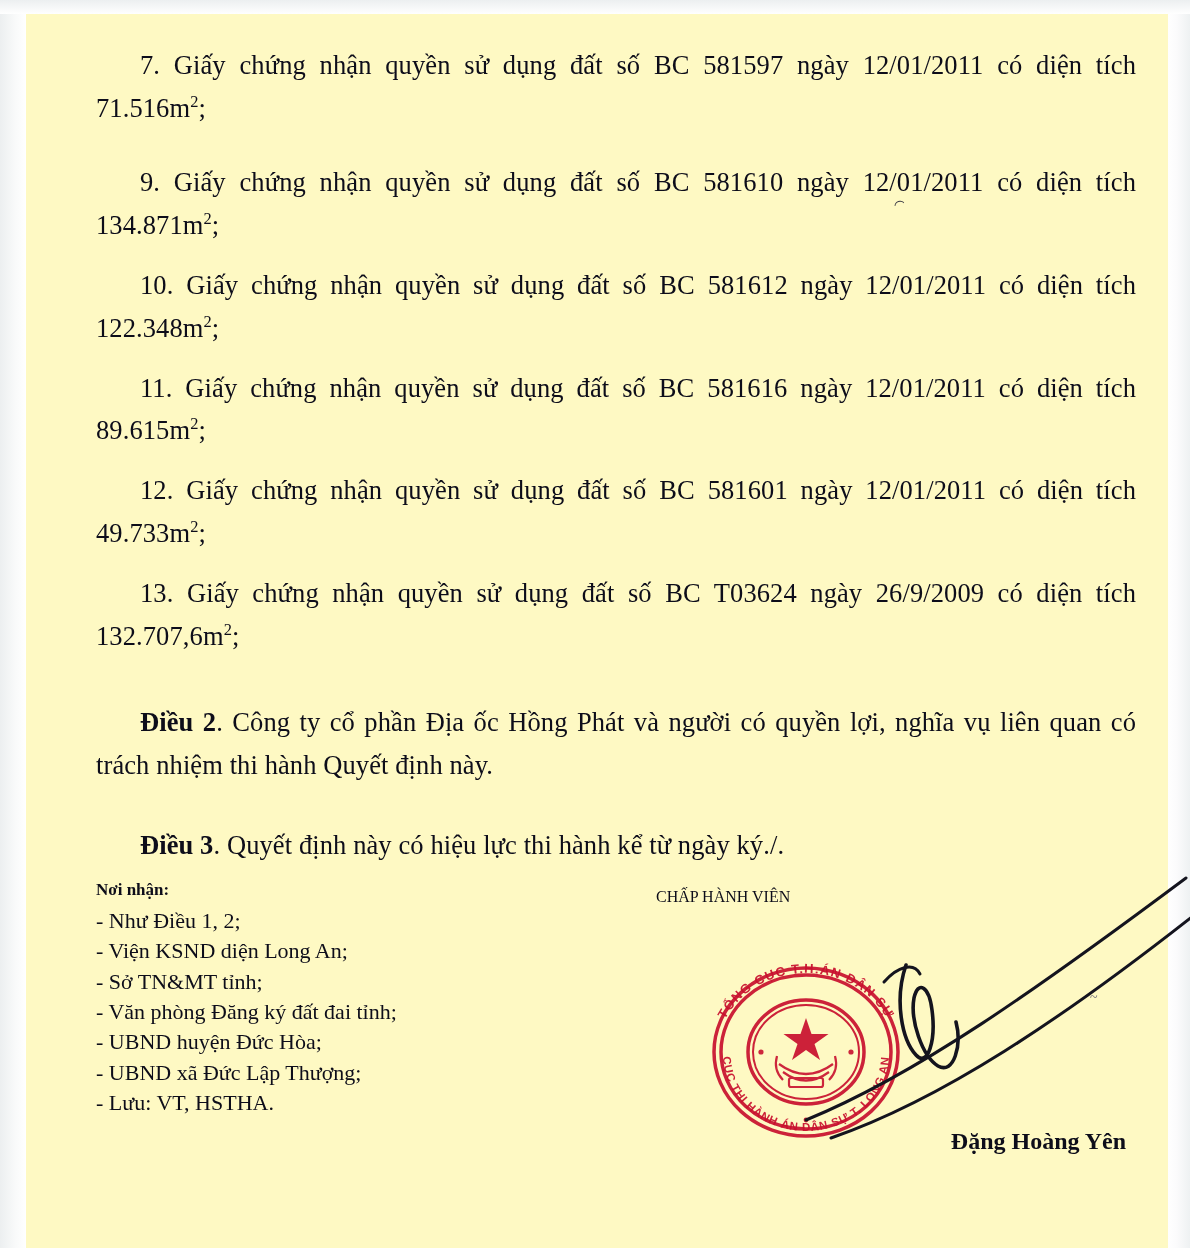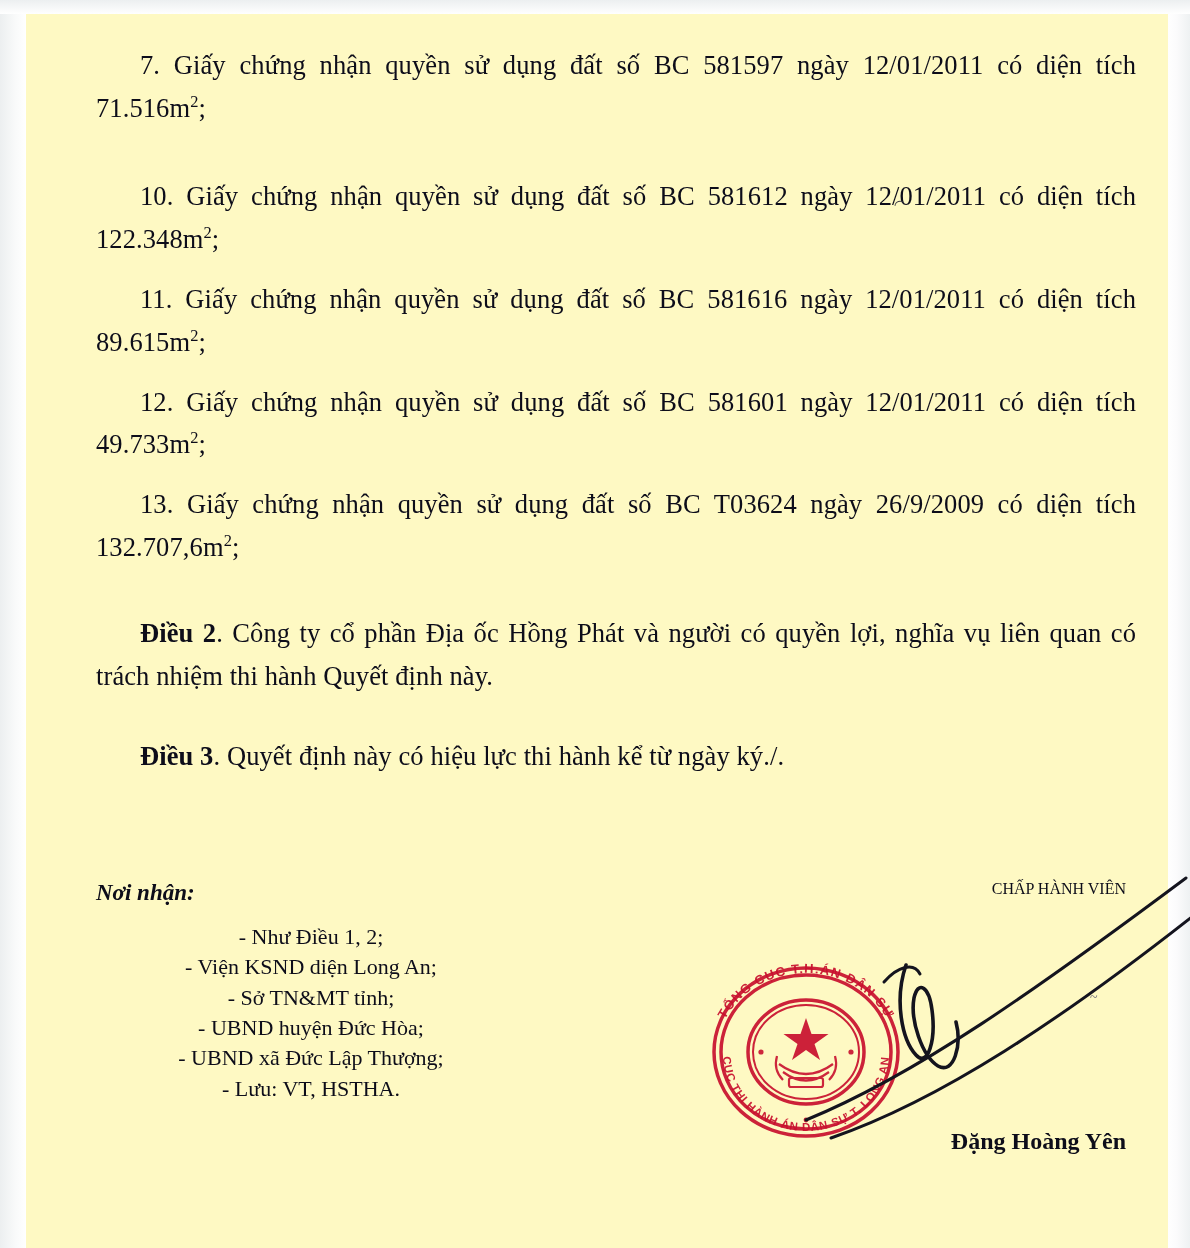--- a/index.html
+++ b/index.html
@@ -76,43 +76,41 @@
     width: 1040px;
     height: 330px;
   }
   .recipients {
     position: absolute;
     left: 0;
     top: 0;
     width: 430px;
   }
   .recipients-title {
-    font-style: italic;
     font-weight: bold;
-    font-size: 23px;
+    font-size: 17px;
     margin-bottom: 6px;
   }
   .recipients ul {
     list-style: none;
-    margin: 16px;
+    margin: 0;
     padding: 0;
-    text-align: center;
   }
   .recipients li {
     font-size: 22px;
     line-height: 1.38;
     white-space: nowrap;
   }
 
   .signer {
     position: absolute;
     left: 560px;
-    top: 0;
+    top: 8px;
     width: 470px;
-    text-align: right;
+    text-align: left;
   }
   .signer-name {
     position: absolute;
     left: 560px;
     top: 248px;
     width: 470px;
     text-align: right;
     font-weight: bold;
     font-size: 24px;
   }
@@ -161,20 +159,21 @@
   <div class="scan-edge-right"></div>
   <div class="scan-edge-top"></div>
 
   <div class="content">
 
     <p class="para indent"><span>7. Giấy chứng nhận quyền sử dụng đất số BC 581597 ngày 12/01/2011 có diện tích 71.516m</span><sup>2</sup><span>;</span></p>
     <div class="spacer-sm"></div>
 
     <div class="spacer-sm"></div>
 
+    <p class="para indent"><span>9. Giấy chứng nhận quyền sử dụng đất số BC 581610 ngày 12/01/2011 có diện tích 134.871m</span><sup>2</sup><span>;</span></p>
     <div class="spacer-sm"></div>
 
     <p class="para indent"><span>10. Giấy chứng nhận quyền sử dụng đất số BC 581612 ngày 12/01/2011 có diện tích 122.348m</span><sup>2</sup><span>;</span></p>
     <div class="spacer-sm"></div>
 
     <p class="para indent"><span>11. Giấy chứng nhận quyền sử dụng đất số BC 581616 ngày 12/01/2011 có diện tích 89.615m</span><sup>2</sup><span>;</span></p>
     <div class="spacer-sm"></div>
 
     <p class="para indent"><span>12. Giấy chứng nhận quyền sử dụng đất số BC 581601 ngày 12/01/2011 có diện tích 49.733m</span><sup>2</sup><span>;</span></p>
     <div class="spacer-sm"></div>
@@ -191,20 +190,21 @@
   </div>
 
   <div class="sig-area">
 
     <div class="recipients">
       <div class="recipients-title">Nơi nhận:</div>
       <ul>
         <li>- Như Điều 1, 2;</li>
         <li>- Viện KSND diện Long An;</li>
         <li>- Sở TN&amp;MT tỉnh;</li>
+        <li>- Văn phòng Đăng ký đất đai tỉnh;</li>
         <li>- UBND huyện Đức Hòa;</li>
         <li>- UBND xã Đức Lập Thượng;</li>
         <li>- Lưu: VT, HSTHA.</li>
       </ul>
     </div>
 
     <div class="signer">CHẤP HÀNH VIÊN</div>
     <div class="signer-name">Đặng Hoàng Yên</div>
 
     <div class="seal">

